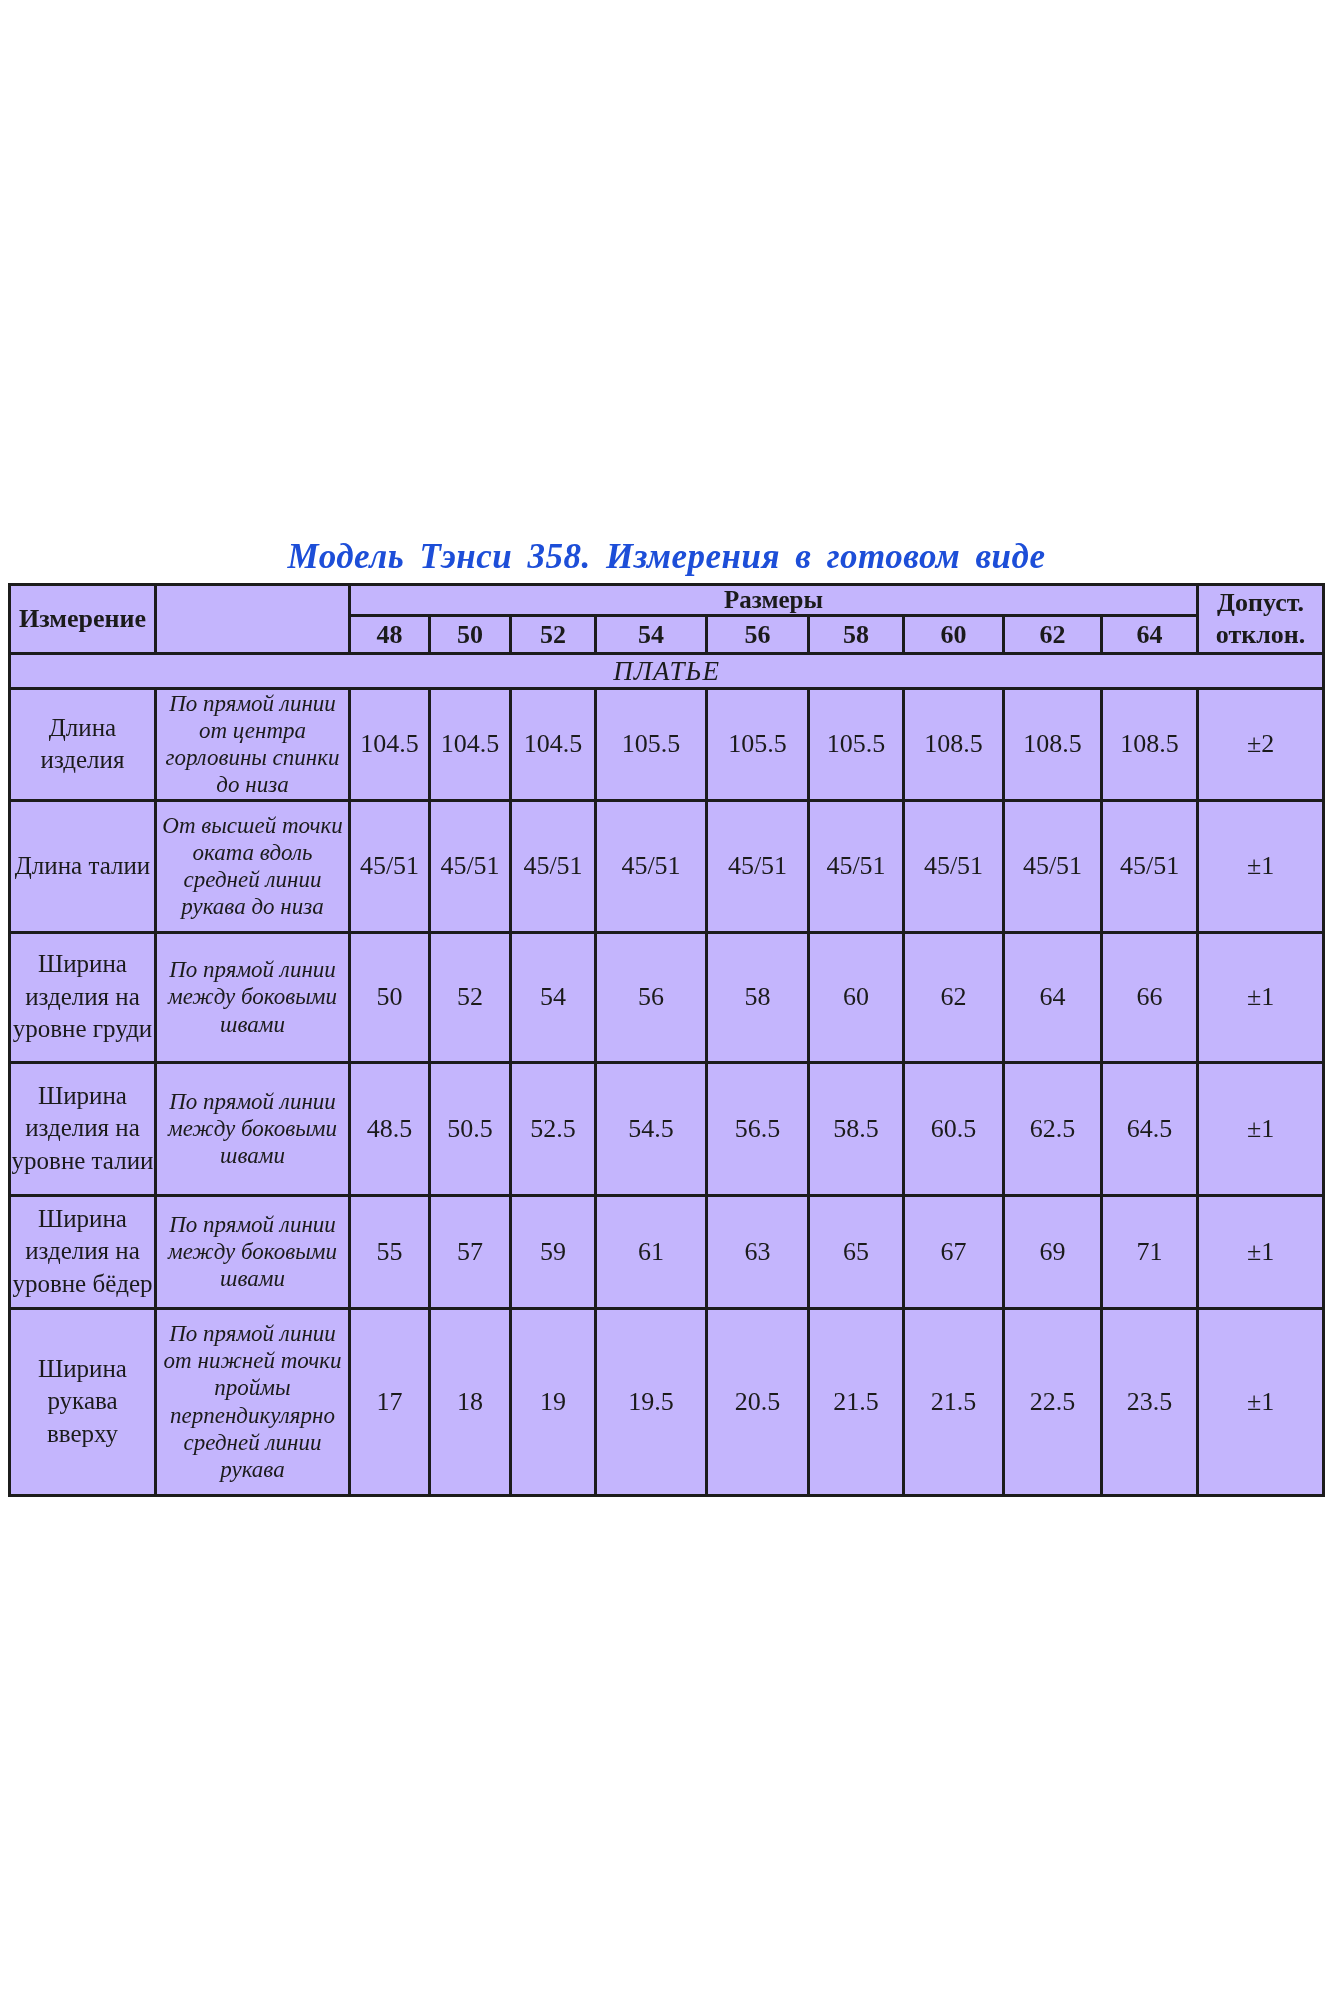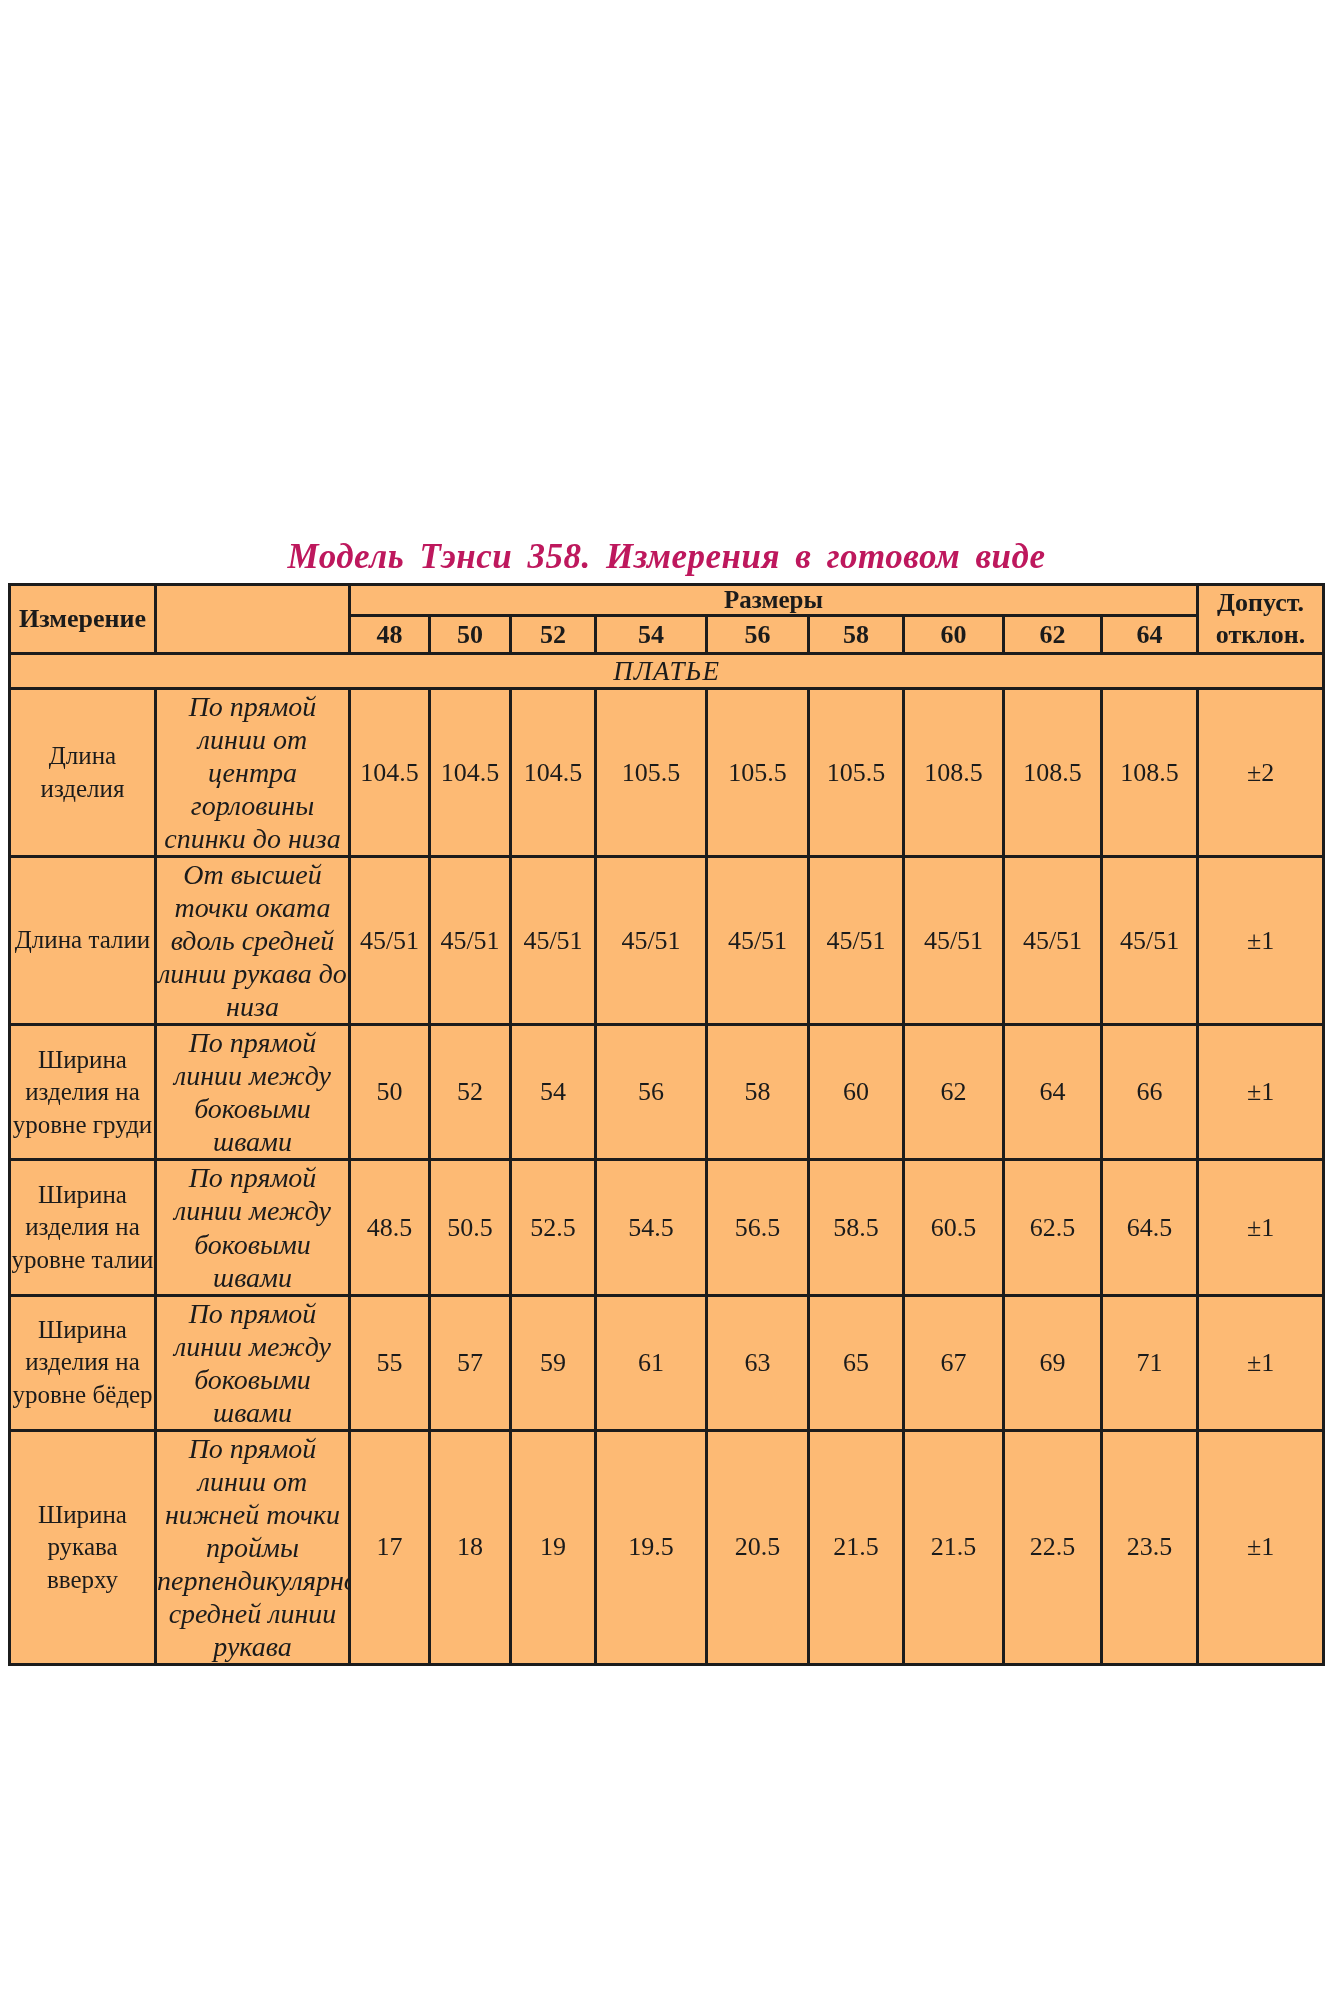--- a/index.html
+++ b/index.html
@@ -20,30 +20,30 @@
     top: 537px;
     left: 0;
     width: 100%;
     margin: 0;
     text-align: center;
     font-size: 35px;
     font-weight: bold;
     font-style: italic;
     letter-spacing: 0.5px;
     word-spacing: 6px;
-    color: #be185d;
+    color: #1d4ed8;
   }
   table.size-table {
     position: absolute;
     top: 583px;
     left: 8px;
     width: 1316px;
     border-collapse: collapse;
     table-layout: fixed;
-    background: #fdba74;
+    background: #c4b5fd;
     border: 3px solid #1c1c1c;
   }
   .size-table th, .size-table td {
     border: 3px solid #1c1c1c;
     text-align: center;
     vertical-align: middle;
     overflow: hidden;
     padding: 0;
   }
   
@@ -89,21 +89,21 @@
   tbody tr:nth-child(4) { height: 133px; }
   tbody tr:nth-child(5) { height: 113px; }
   tbody tr:nth-child(6) { height: 187px; }
   .name-cell {
     font-size: 25px;
     line-height: 1.3;
     padding: 2px 6px;
   }
   .desc-cell {
     font-style: italic;
-    font-size: 28px;
+    font-size: 23px;
     line-height: 1.18;
     padding: 3px 11px;
   }
   .value-cell {
     font-size: 26px;
   }
   .tol-cell {
     font-size: 26px;
   }
 </style>

